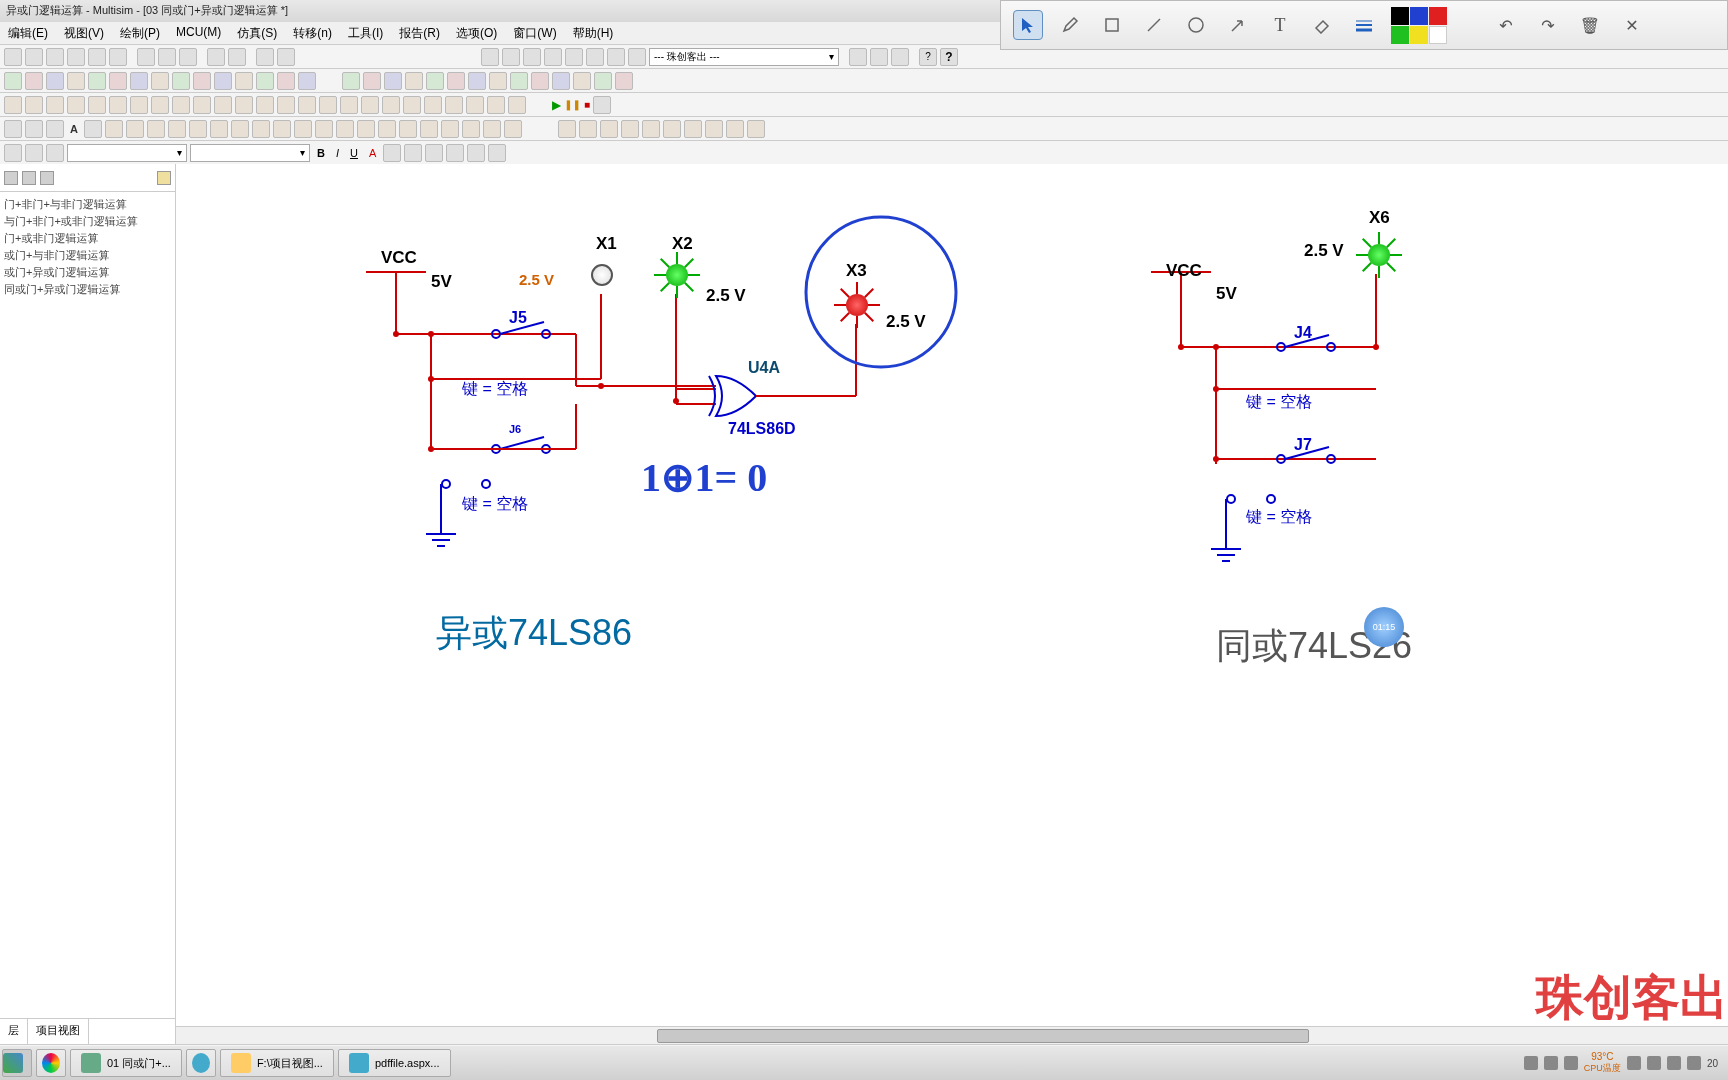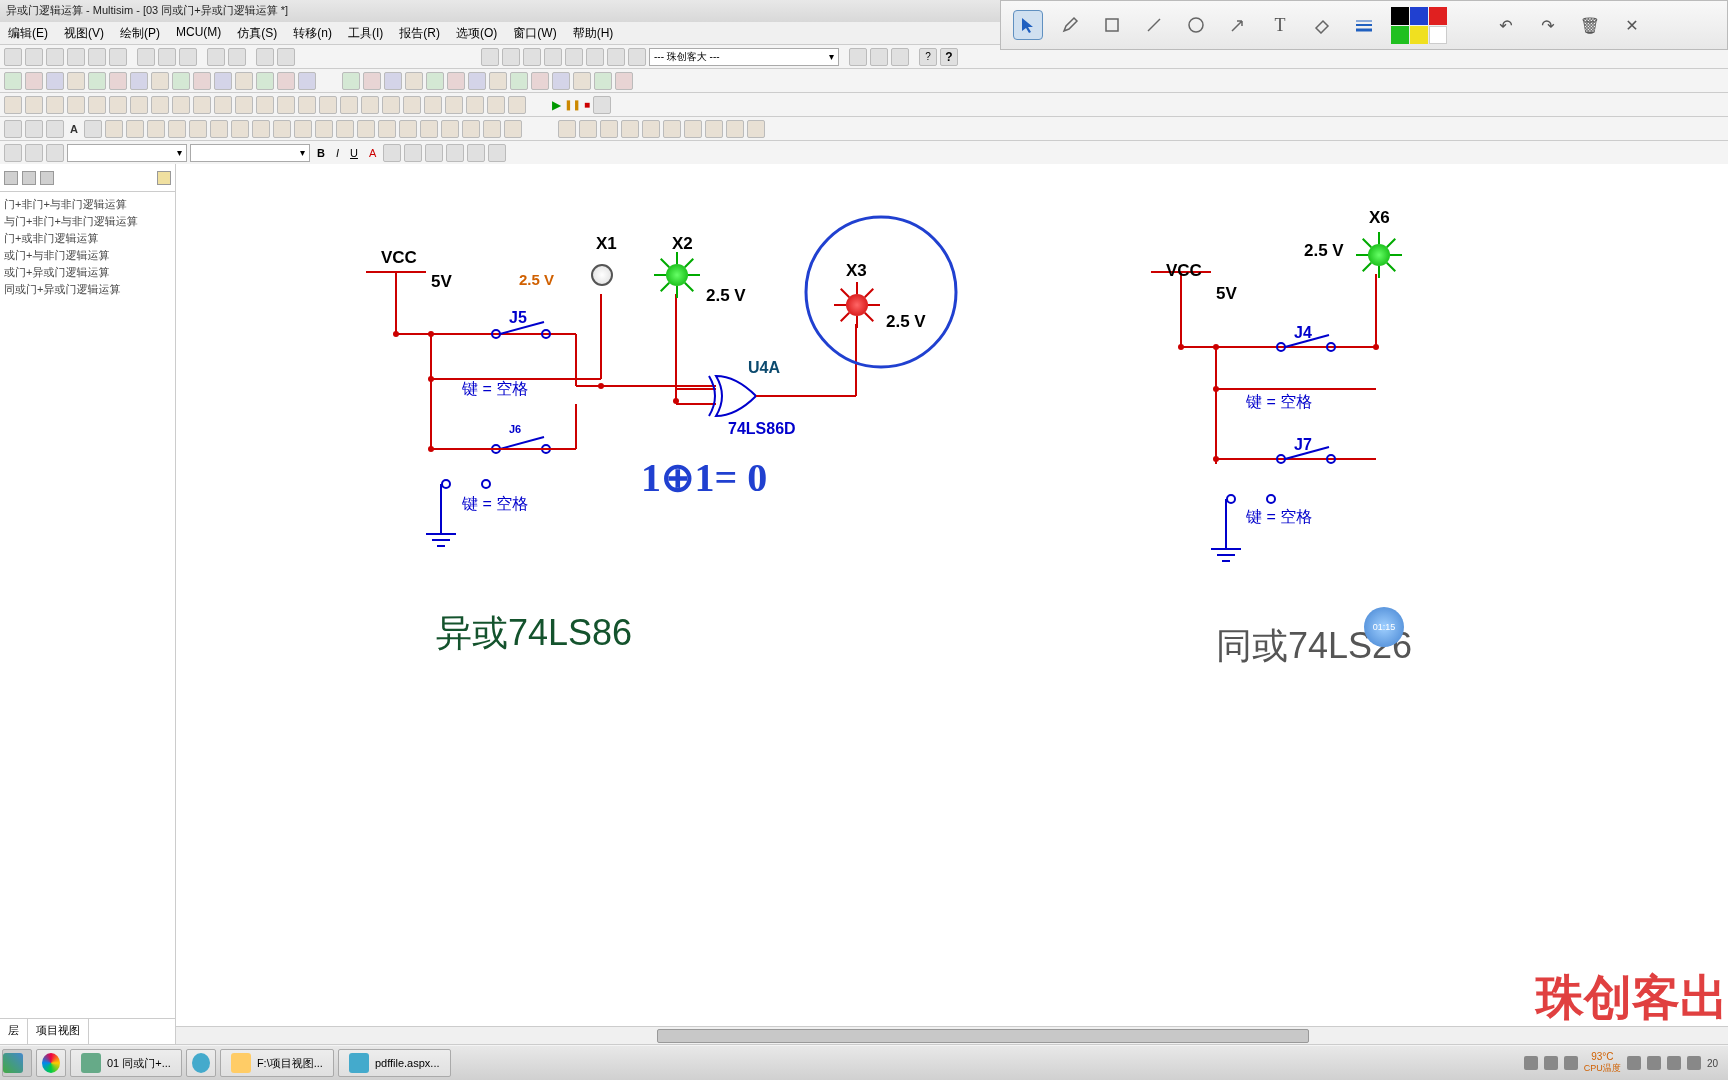--- a/index.html
+++ b/index.html
@@ -91,21 +91,21 @@
   <div style="width:180px"></div>
   <div class="tbtn"></div>
   <div class="tbtn"></div>
   <div class="tbtn"></div>
   <div class="tbtn"></div>
   <div class="tbtn"></div>
   <div class="tbtn"></div>
   <div class="tbtn"></div>
   <div class="tbtn"></div>
   <div class="combo" style="width:190px">
-      <span>--- 珠创客大 ---</span>
+      <span>--- 珠创客出 ---</span>
       <span style="margin-left:auto">▾</span>
     </div>
   <div class="sep"></div>
   <div class="tbtn"></div>
   <div class="tbtn"></div>
   <div class="tbtn"></div>
   <div class="sep"></div>
   <div class="tbtn" style="font-size:10px;display:flex;align-items:center;justify-content:center">?</div>
   <div class="tbtn" style="font-size:12px;display:flex;align-items:center;justify-content:center;font-weight:bold">?</div>
 </div>
@@ -240,21 +240,21 @@
 <div class="main">
   <div class="sidebar">
     <div class="sbhead">
       <div class="sbicon"></div>
       <div class="sbicon"></div>
       <div class="sbicon"></div>
       <div class="sbicon" style="margin-left:auto;background:#f0e0a0"></div>
     </div>
     <div class="sblist">
       <div>门+非门+与非门逻辑运算</div>
-      <div>与门+非门+与非门逻辑运算</div>
+      <div>与门+非门+或非门逻辑运算</div>
       <div>门+或非门逻辑运算</div>
       <div>或门+与非门逻辑运算</div>
       <div>或门+异或门逻辑运算</div>
       <div>同或门+异或门逻辑运算</div>
     </div>
     <div class="sbtabs">
       <span>层</span>
       <span>项目视图</span>
     </div>
   </div>
@@ -348,21 +348,21 @@
     <div class="lbl" style="left:670px;top:97px;font-size:17px">X3</div>
     <div class="lbl" style="left:343px;top:107px;font-size:15px;color:#d06000">2.5 V</div>
     <div class="lbl" style="left:530px;top:122px;font-size:17px">2.5 V</div>
     <div class="lbl" style="left:710px;top:148px;font-size:17px">2.5 V</div>
     <div class="lbl" style="left:333px;top:145px;font-size:16px;color:#00c">J5</div>
     <div class="lbl" style="left:333px;top:259px;font-size:11px;color:#00c">J6</div>
     <div class="lbl" style="left:286px;top:215px;font-size:16px;color:#00c;font-weight:normal">键 = 空格</div>
     <div class="lbl" style="left:286px;top:330px;font-size:16px;color:#00c;font-weight:normal">键 = 空格</div>
     <div class="lbl" style="left:572px;top:195px;font-size:16px;color:#0c4a6e">U4A</div>
     <div class="lbl" style="left:552px;top:256px;font-size:16px;color:#00c">74LS86D</div>
-    <div class="lbl" style="left:260px;top:445px;font-size:36px;font-weight:normal;color:#14532d">异或74LS86</div>
+    <div class="lbl" style="left:260px;top:445px;font-size:36px;font-weight:normal;color:#0369a1">异或74LS86</div>
 
     <div class="led off" style="left:415px;top:100px"></div>
     <div class="led green" style="left:490px;top:100px"></div>
     <div class="rays g" style="left:490px;top:100px">
       <span style="transform:rotate(0deg)"></span>
         <span style="transform:rotate(45deg)"></span>
         <span style="transform:rotate(90deg)"></span>
         <span style="transform:rotate(135deg)"></span>
         <span style="transform:rotate(180deg)"></span>
         <span style="transform:rotate(225deg)"></span>

